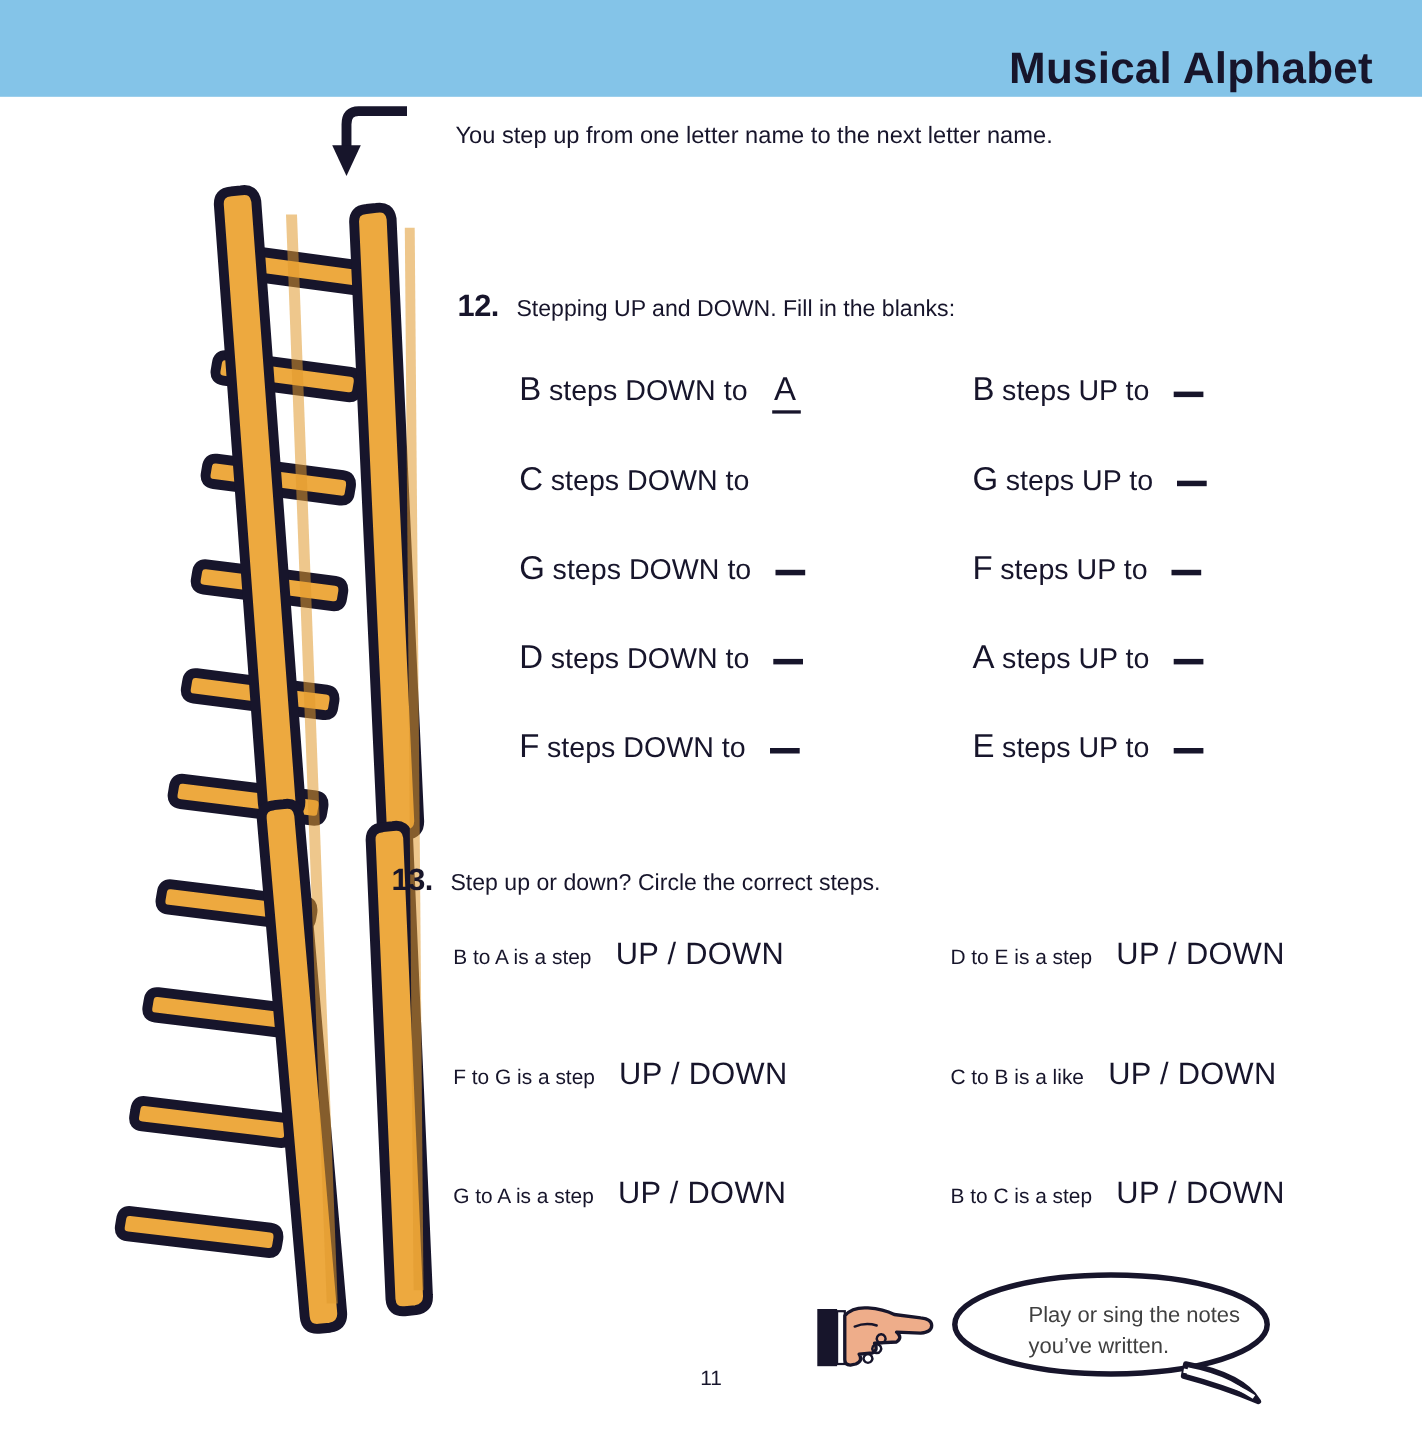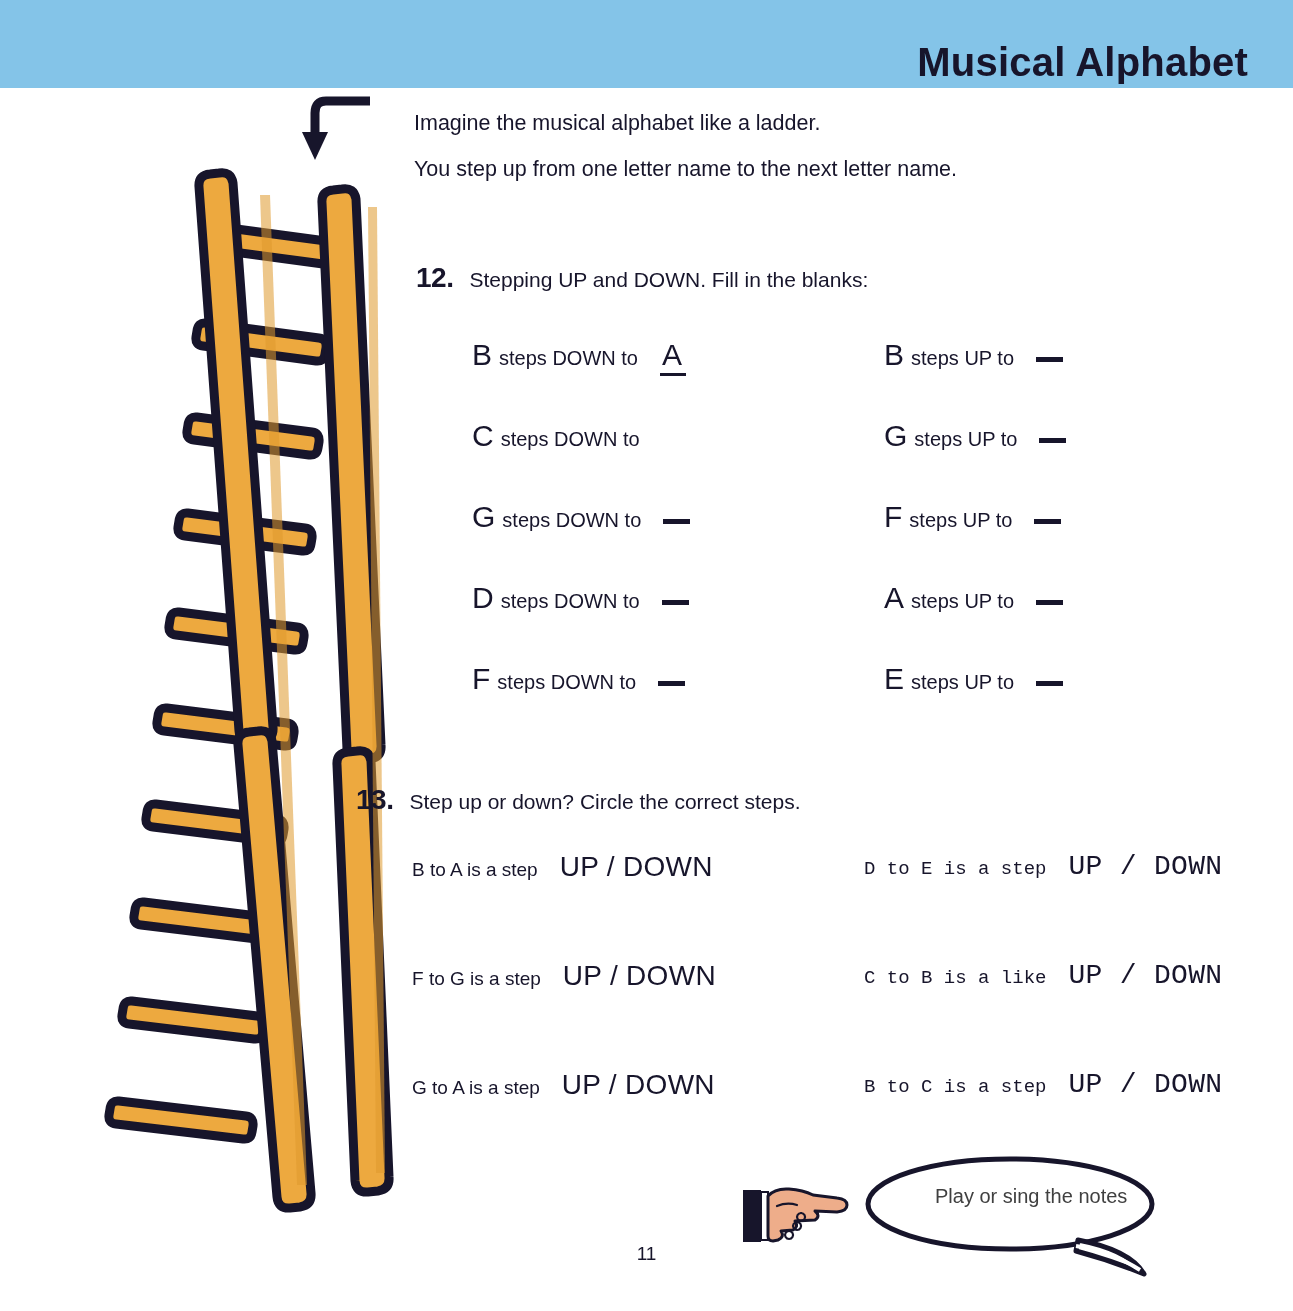--- a/index.html
+++ b/index.html
@@ -83,21 +83,21 @@
     align-items: baseline;
     white-space: nowrap;
   }
   .q12-cell.left  { width: 412px; }
   .q12-cell.right { width: 268px; }
   .note-letter {
     font-size: 30px;
     line-height: 30px;
   }
   .step-text {
-    font-size: 20px;
+    font-size: 26px;
     line-height: 30px;
     padding-left: 7px;
   }
   .answer-slot {
     display: inline-block;
     min-width: 42px;
     margin-left: 22px;
     text-align: left;
   }
   .answer-filled {
@@ -131,21 +131,21 @@
     display: flex;
     height: 109px;
     align-items: flex-start;
   }
   .q13-cell {
     display: flex;
     align-items: baseline;
     white-space: nowrap;
   }
   .q13-cell.left  { width: 452px; }
-  .q13-cell.right { width: 348px; font-family: Liberation Mono, monospace; }
+  .q13-cell.right { width: 348px; }
   .q13-prompt {
     font-size: 19px;
     line-height: 30px;
   }
   .q13-choice {
     font-size: 28px;
     line-height: 30px;
     padding-left: 22px;
     letter-spacing: 0.3px;
   }
@@ -245,21 +245,20 @@
     </g>
 
     <g fill="#e09a2e" opacity="0.55">
       <path d="M205 50 L215 50 L252 1040 L242 1040 Z"></path>
       <path d="M313 62 L322 62 L330 1028 L321 1028 Z"></path>
     </g>
   </svg>
 </div>
 
 <div class="intro">
-  <div class="intro-line">Imagine the musical alphabet like a ladder.</div>
   <div class="intro-line">You step up from one letter name to the next letter name.</div>
 </div>
 
 <div class="q-head" id="q12-head">
   <span class="q-num">12.</span><span class="q-text">Stepping UP and DOWN.  Fill in the blanks:</span>
 </div>
 
 <div class="q12-grid">
 
   <div class="q12-row">
@@ -391,15 +390,16 @@
 
 <div class="bubble-art">
   <svg width="300" height="130" viewBox="0 0 300 130" aria-hidden="true">
     <ellipse cx="148" cy="52" rx="142" ry="45" fill="#ffffff" stroke="#17152b" stroke-width="5"></ellipse>
     <path d="M216 88 Q268 98 282 122 Q248 108 214 99 Z" fill="#ffffff" stroke="#17152b" stroke-width="5" stroke-linejoin="round"></path>
     <path d="M214 94 Q250 100 278 118" fill="none" stroke="#ffffff" stroke-width="4"></path>
   </svg>
 </div>
 <div class="bubble-text">
   <div>Play or sing the notes</div>
+  <div>you’ve written.</div>
 </div>
 
 <div class="page-number">11</div>
 
 </body></html>

